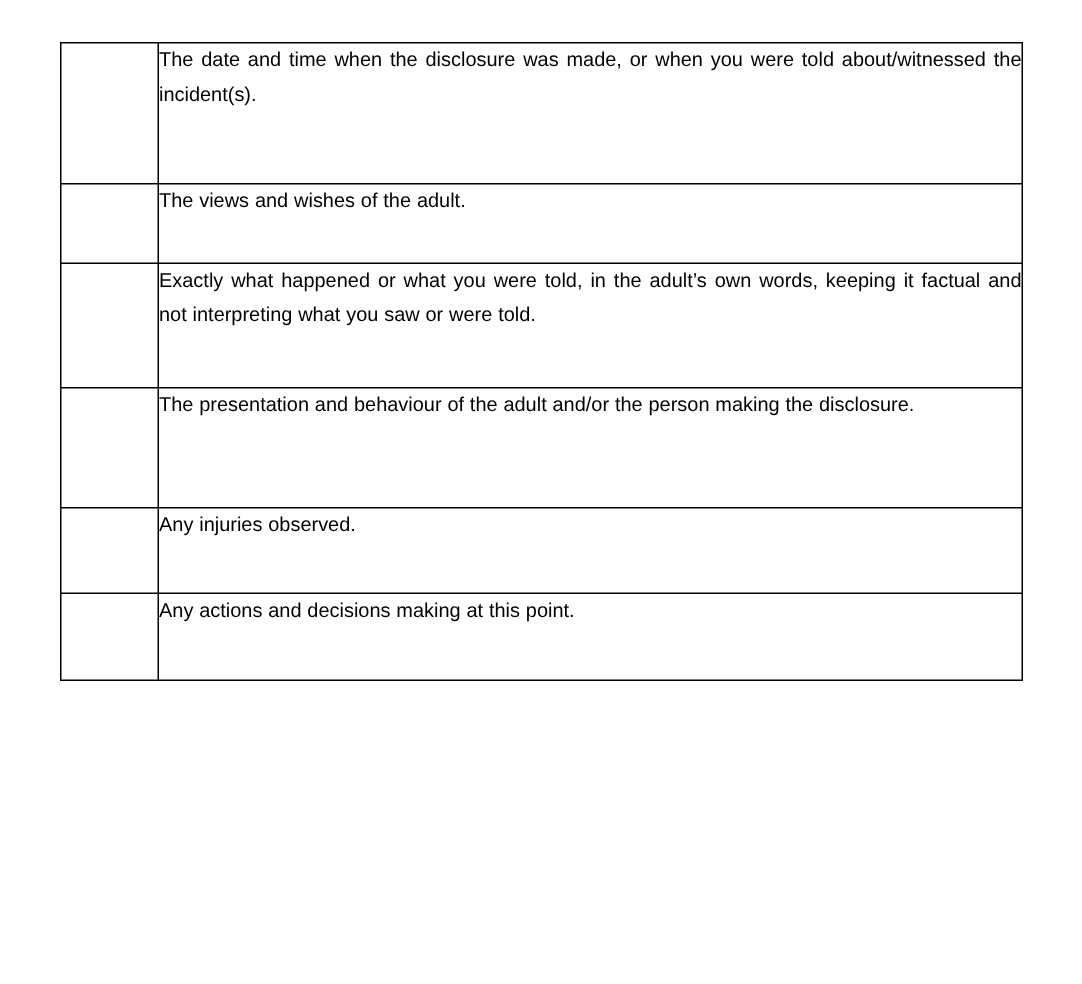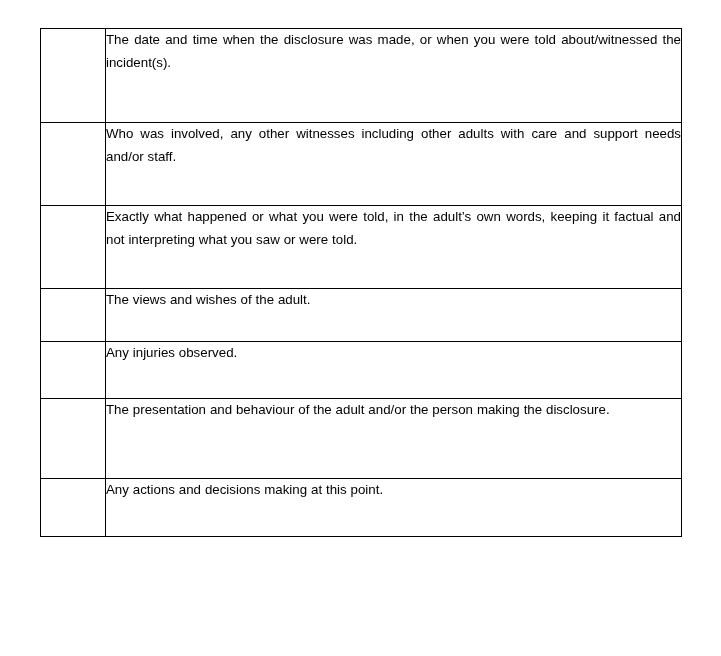--- a/index.html
+++ b/index.html
@@ -54,48 +54,42 @@
 
 <div class="page">
   <table class="doc-table">
     <tbody>
       <tr style="height:94px">
         <td class="cell-check"></td>
         <td class="cell-text">
           <p>The date and time when the disclosure was made, or when you were told about/witnessed the incident(s).</p>
         </td>
       </tr>
-      <tr style="height:83px">
+      <tr style="height:53px">
         <td class="cell-check"></td>
         <td class="cell-text">
-          <p>Who was involved, any other witnesses including other adults with care and support needs and/or staff.</p>
+          <p>The views and wishes of the adult.</p>
         </td>
       </tr>
       <tr style="height:83px">
         <td class="cell-check"></td>
         <td class="cell-text">
           <p>Exactly what happened or what you were told, in the adult’s own words, keeping it factual and not interpreting what you saw or were told.</p>
         </td>
       </tr>
-      <tr style="height:53px">
+      <tr style="height:80px">
         <td class="cell-check"></td>
         <td class="cell-text">
-          <p>The views and wishes of the adult.</p>
+          <p>The presentation and behaviour of the adult and/or the person making the disclosure.</p>
         </td>
       </tr>
       <tr style="height:57px">
         <td class="cell-check"></td>
         <td class="cell-text">
           <p>Any injuries observed.</p>
-        </td>
-      </tr>
-      <tr style="height:80px">
-        <td class="cell-check"></td>
-        <td class="cell-text">
-          <p>The presentation and behaviour of the adult and/or the person making the disclosure.</p>
         </td>
       </tr>
       <tr style="height:58px">
         <td class="cell-check"></td>
         <td class="cell-text">
           <p>Any actions and decisions making at this point.</p>
         </td>
       </tr>
     </tbody>
   </table>

